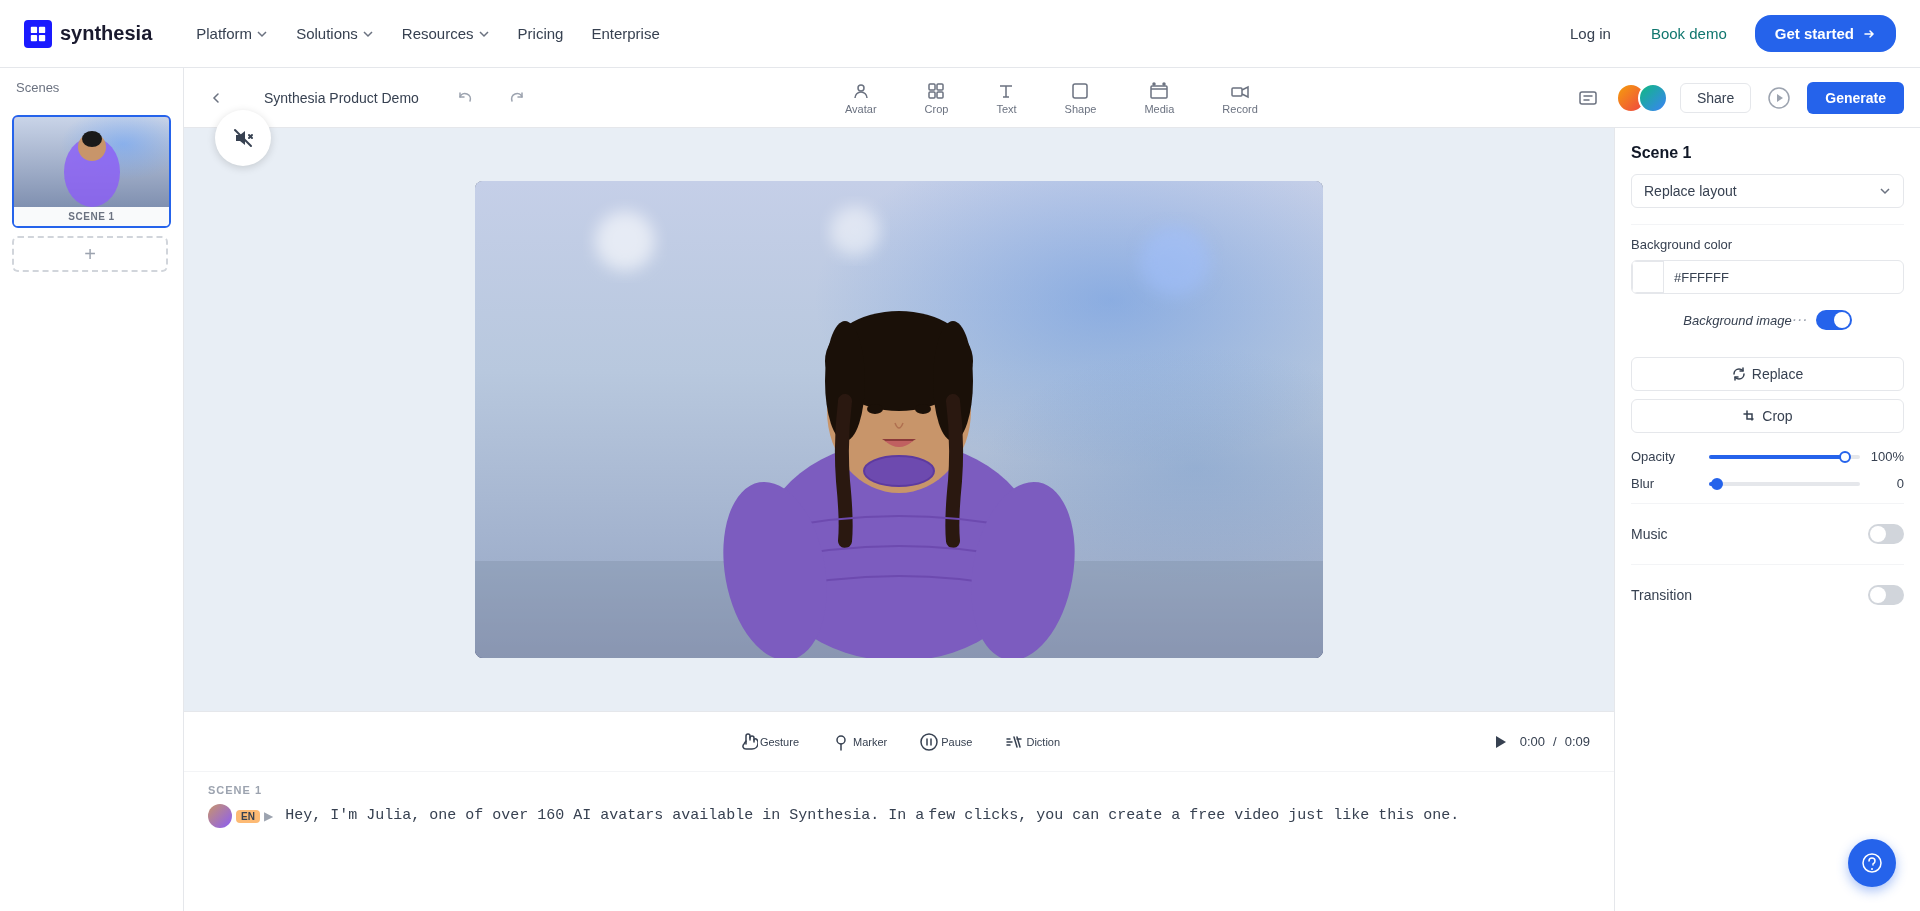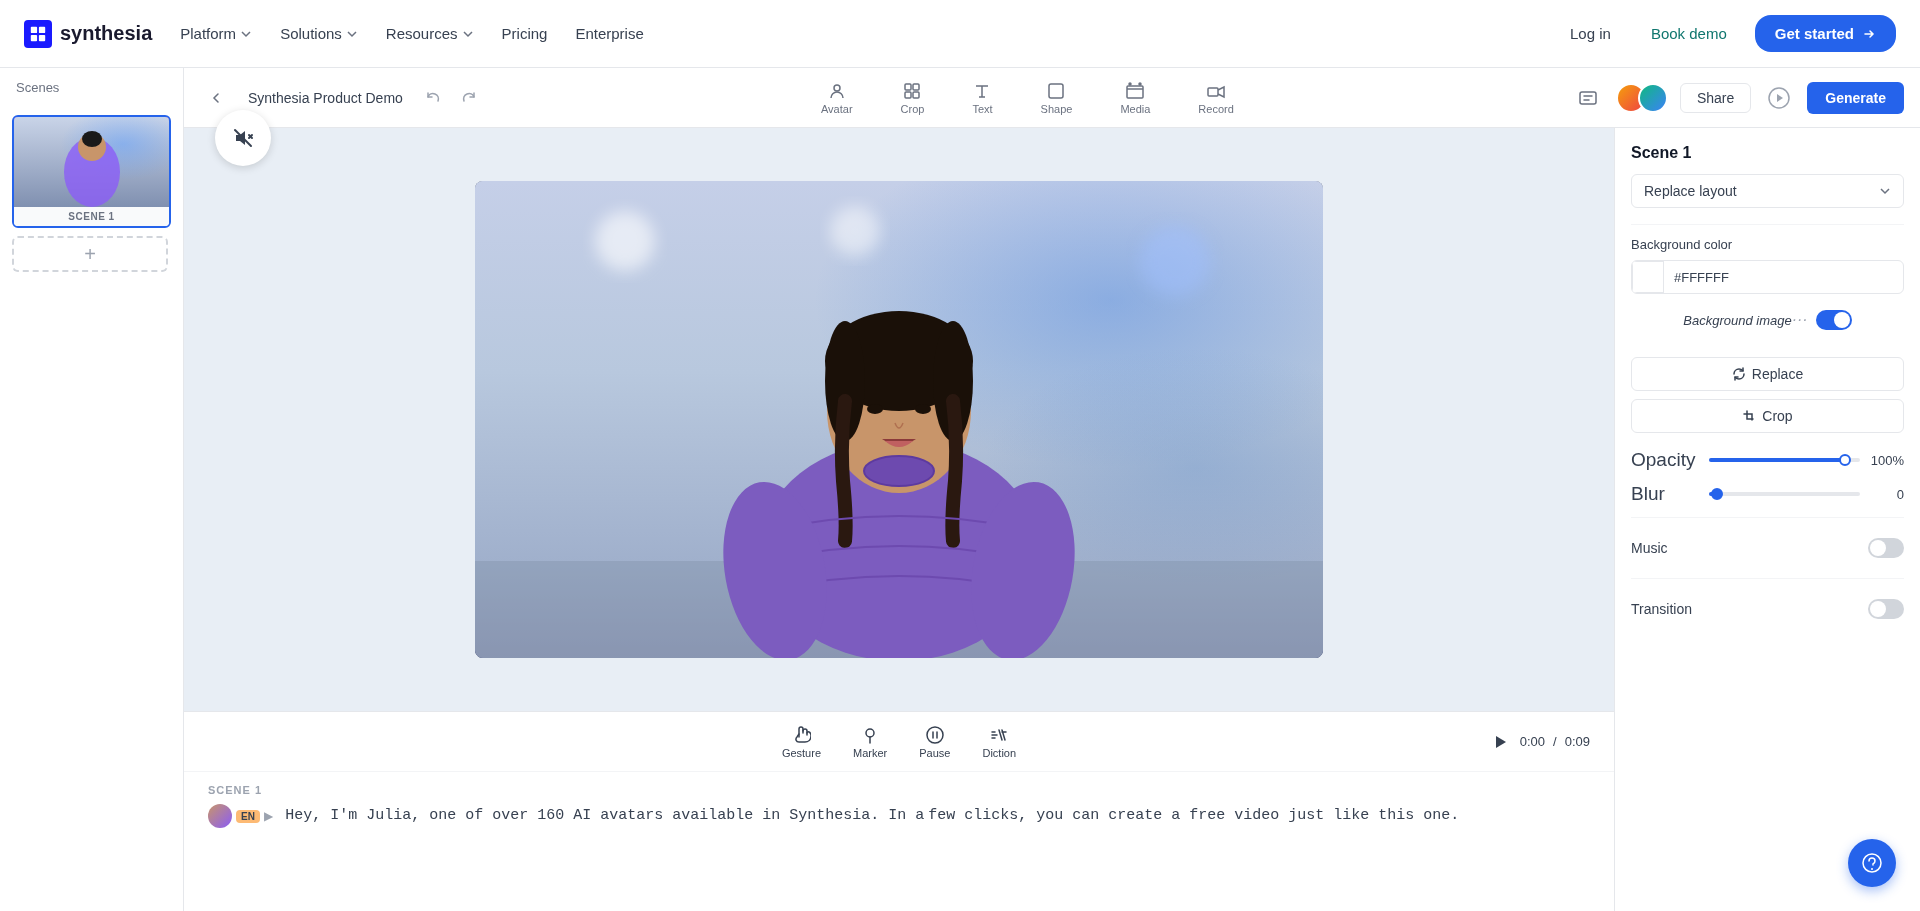--- a/index.html
+++ b/index.html
@@ -4,21 +4,21 @@
   <style>
     * { box-sizing: border-box; margin: 0; padding: 0; }
     body { font-family: -apple-system, BlinkMacSystemFont, 'Segoe UI', sans-serif; background: #e8eef8; width: 1920px; height: 911px; overflow: hidden; position: relative; }
 
     
     .top-nav {
       position: absolute; top: 0; left: 0; right: 0; height: 68px;
       background: #fff; display: flex; align-items: center; padding: 0 24px;
       border-bottom: 1px solid #e5e7eb; z-index: 100;
     }
-    .logo { display: flex; align-items: center; gap: 8px; margin-right: 16px; }
+    .logo { display: flex; align-items: center; gap: 8px; margin-right: 32px; }
     .logo-icon { width: 28px; height: 28px; background: #1a1aff; border-radius: 4px; display: flex; align-items: center; justify-content: center; }
     .logo-icon svg { width: 18px; height: 18px; fill: white; }
     .logo-text { font-size: 20px; font-weight: 700; color: #1a1a2e; }
     .nav-items { display: flex; align-items: center; gap: 4px; }
     .nav-item { display: flex; align-items: center; gap: 4px; padding: 8px 12px; font-size: 15px; color: #374151; cursor: pointer; border-radius: 6px; }
     .nav-item svg { width: 12px; height: 12px; fill: #6b7280; }
     .nav-right { margin-left: auto; display: flex; align-items: center; gap: 16px; }
     .btn-login { font-size: 15px; color: #374151; cursor: pointer; padding: 8px 12px; }
     .btn-demo { font-size: 15px; color: #0f766e; cursor: pointer; padding: 8px 12px; }
     .btn-started { background: #2563eb; color: white; padding: 10px 20px; border-radius: 16px; font-size: 15px; font-weight: 600; cursor: pointer; display: flex; align-items: center; gap: 8px; border: none; }
@@ -28,21 +28,21 @@
       position: absolute; top: 68px; left: 184px; right: 0; bottom: 0;
       background: #f0f4fa;
     }
 
     
     .editor-toolbar {
       position: absolute; top: 0; left: 0; right: 0; height: 60px;
       background: #fff; border-bottom: 1px solid #e5e7eb;
       display: flex; align-items: center; padding: 0 16px; gap: 0;
     }
-    .toolbar-left { display: flex; align-items: center; gap: 8px; }
+    .toolbar-left { display: flex; align-items: center; gap: 24px; }
     .toolbar-back { width: 32px; height: 32px; display: flex; align-items: center; justify-content: center; cursor: pointer; color: #6b7280; }
     .project-title { font-size: 14px; font-weight: 500; color: #374151; margin: 0 8px; }
     .toolbar-undo, .toolbar-redo { width: 28px; height: 28px; display: flex; align-items: center; justify-content: center; cursor: pointer; color: #6b7280; }
     .toolbar-center { flex: 1; display: flex; align-items: center; justify-content: center; gap: 32px; }
     .toolbar-tool { display: flex; flex-direction: column; align-items: center; gap: 2px; cursor: pointer; color: #6b7280; padding: 4px 8px; }
     .toolbar-tool svg { width: 20px; height: 20px; }
     .toolbar-tool span { font-size: 11px; }
     .toolbar-right { display: flex; align-items: center; gap: 12px; margin-left: auto; }
     .toolbar-icon-btn { width: 32px; height: 32px; display: flex; align-items: center; justify-content: center; cursor: pointer; color: #6b7280; }
     .avatar-group { display: flex; align-items: center; }
@@ -100,21 +100,21 @@
     
     .bottom-controls {
       height: 200px; background: #fff; border-top: 1px solid #e5e7eb;
       display: flex; flex-direction: column;
     }
     .playback-tools {
       height: 60px; display: flex; align-items: center; justify-content: center;
       gap: 32px; border-bottom: 1px solid #f3f4f6;
       position: relative;
     }
-    .playback-tool { display: flex; flex-direction: column; align-items: center; gap: 2px; cursor: pointer; color: #374151; }
+    .playback-tool { display: flex; align-items: center; gap: 2px; cursor: pointer; color: #374151; }
     .playback-tool svg { width: 20px; height: 20px; }
     .playback-tool span { font-size: 11px; }
     .time-display { position: absolute; right: 24px; display: flex; align-items: center; gap: 8px; font-size: 13px; color: #374151; }
     .play-btn-small { width: 24px; height: 24px; display: flex; align-items: center; justify-content: center; cursor: pointer; }
 
     
     .script-area { flex: 1; padding: 12px 24px; }
     .scene-tag { font-size: 11px; font-weight: 700; color: #9ca3af; letter-spacing: 1px; margin-bottom: 8px; }
     .script-line { display: flex; align-items: flex-start; gap: 12px; margin-bottom: 4px; }
     .avatar-badge { display: flex; align-items: center; gap: 4px; }
@@ -144,21 +144,21 @@
     .bg-image-label { font-size: 13px; color: #374151; font-weight: 500; }
     .bg-image-controls { display: flex; align-items: center; gap: 8px; }
     .dots-btn { color: #9ca3af; font-size: 16px; cursor: pointer; }
     .toggle { width: 36px; height: 20px; background: #2563eb; border-radius: 10px; position: relative; cursor: pointer; }
     .toggle-off { background: #d1d5db; }
     .toggle-knob { width: 16px; height: 16px; background: white; border-radius: 50%; position: absolute; top: 2px; right: 2px; transition: all 0.2s; }
     .toggle-knob-off { right: auto; left: 2px; }
     .btn-replace { width: 100%; padding: 8px; border: 1px solid #e5e7eb; border-radius: 6px; font-size: 14px; color: #374151; cursor: pointer; background: #fff; display: flex; align-items: center; justify-content: center; gap: 6px; margin-bottom: 8px; }
     .btn-crop { width: 100%; padding: 8px; border: 1px solid #e5e7eb; border-radius: 6px; font-size: 14px; color: #374151; cursor: pointer; background: #fff; display: flex; align-items: center; justify-content: center; gap: 6px; margin-bottom: 16px; }
     .opacity-row, .blur-row { display: flex; align-items: center; margin-bottom: 12px; }
-    .prop-label { font-size: 19px; color: #374151; width: 70px; }
+    .prop-label { font-size: 13px; color: #374151; width: 70px; }
     .slider-track { flex: 1; height: 4px; background: #e5e7eb; border-radius: 2px; position: relative; margin: 0 8px; }
     .slider-fill { height: 100%; background: #2563eb; border-radius: 2px; }
     .slider-thumb { width: 12px; height: 12px; background: white; border: 2px solid #2563eb; border-radius: 50%; position: absolute; top: -4px; }
     .prop-value { font-size: 13px; color: #374151; width: 36px; text-align: right; }
     .music-row, .transition-row { display: flex; align-items: center; justify-content: space-between; padding: 8px 0; }
     .music-label, .transition-label { font-size: 14px; color: #374151; font-weight: 500; }
 
     
     .support-btn {
       position: fixed; bottom: 24px; right: 24px;

